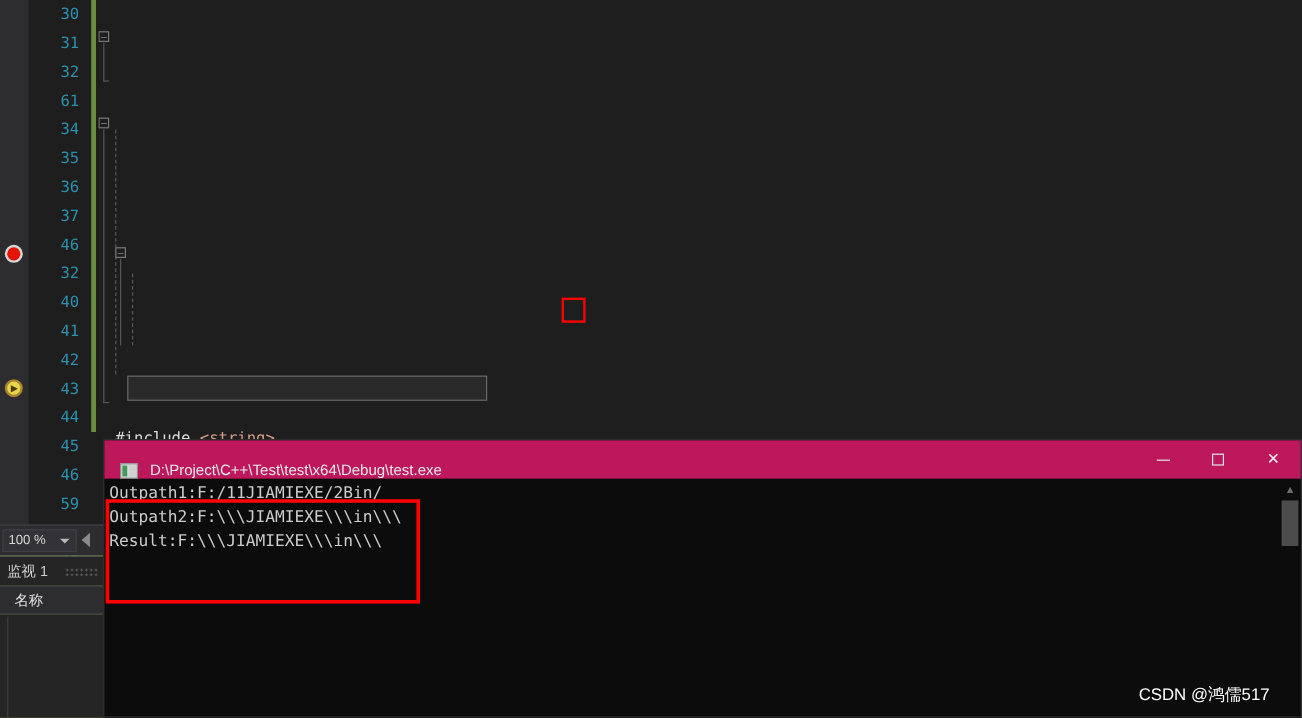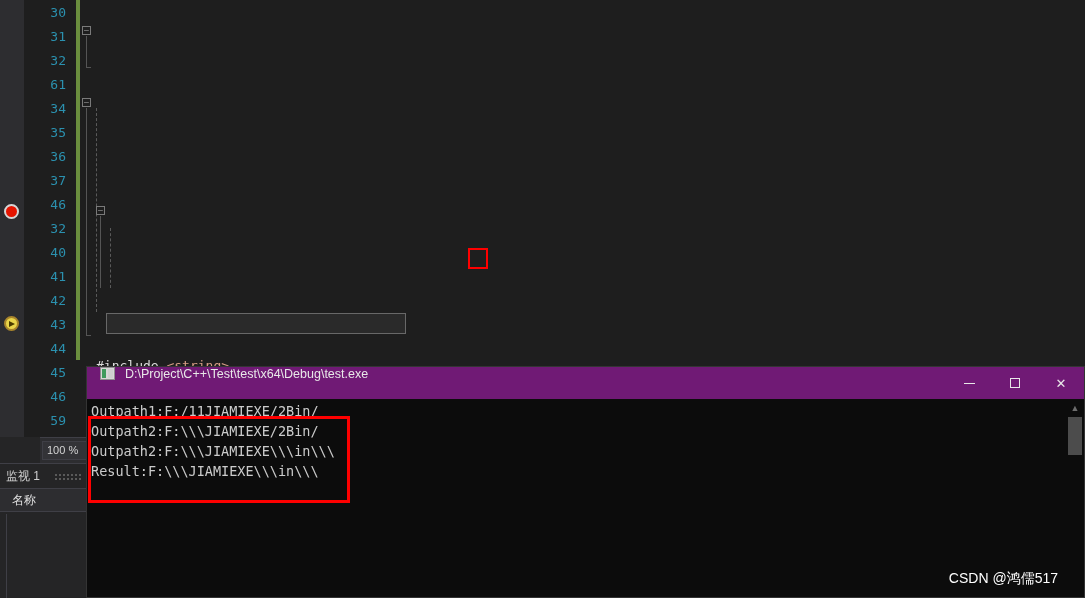--- a/index.html
+++ b/index.html
@@ -74,21 +74,21 @@
   }
 
   
   .stmt-hl{
     position:absolute;border:1px solid #686868;background:#2a2a2a;box-sizing:border-box;
   }
 
   
   .zoombar{
     position:absolute;left:0;top:437px;width:86px;height:26px;background:#2d2d30;
-    border-top:1px solid #3f3f46;box-sizing:border-box;margin-left:40px;
+    border-top:1px solid #3f3f46;box-sizing:border-box;
   }
   .zoomsel{
     position:absolute;left:2px;top:3px;width:62px;height:19px;
     background:#333337;border:1px solid #3f3f46;box-sizing:border-box;
     color:#d4d4d4;font-size:11px;line-height:17px;padding-left:4px;
   }
   .zoomsel .caret{position:absolute;right:5px;top:7px;width:0;height:0;
     border-left:4px solid transparent;border-right:4px solid transparent;border-top:4px solid #b9b9b9;}
   .splitter-arrow{
     position:absolute;left:68px;top:6px;width:0;height:0;
@@ -115,21 +115,21 @@
   }
   .watch-body{height:88px;background:#252526;position:relative;}
   .watch-col{position:absolute;left:6px;top:2px;width:1px;height:86px;background:#3f3f46;}
 
   
   .console{
     position:absolute;left:86px;top:366px;width:999px;height:232px;
     background:#0c0c0c;border:1px solid #343434;box-sizing:border-box;
   }
   .console-title{
-    height:32px;background:#701a75;display:flex;align-items:flex-start;position:relative;
+    height:32px;background:#be185d;display:flex;align-items:flex-end;position:relative;
   }
   .console-ico{
     width:15px;height:13px;margin-left:13px;margin-right:10px;position:relative;
     background:#d7d7d7;border:1px solid #8f8f8f;box-sizing:border-box;
   }
   .console-ico::before{
     content:"";position:absolute;left:1px;top:1px;width:4px;height:9px;background:#3f9b5d;
   }
   .console-ico::after{
     content:"";position:absolute;left:7px;top:1px;width:5px;height:9px;background:#cfcfcf;
@@ -298,21 +298,21 @@
             <span class="min"></span>
           </span>
         <span class="wbtn">
             <span class="max"></span>
           </span>
         <span class="wbtn">
             <span>✕</span>
           </span>
       </span>
     </div>
-    <div class="console-body" id="console-body"><div>Outpath1:F:/11JIAMIEXE/2Bin/</div><div>Outpath2:F:\\\JIAMIEXE/2Bin/</div><div>Outpath2:F:\\\JIAMIEXE\\\in\\\</div><div>Result:F:\\\JIAMIEXE\\\in\\\</div></div>
+    <div class="console-body" id="console-body"><div>Outpath1:F:/11JIAMIEXE/2Bin/</div><div>Outpath2:F:\\\JIAMIEXE\\\in\\\</div><div>Result:F:\\\JIAMIEXE\\\in\\\</div></div>
     <div class="console-scroll">
       <div class="cs-up">▲</div>
       <div class="cs-thumb"></div>
     </div>
 
     <div class="console-hl" style="left:1px;top:49px;width:262px;height:87px;"></div>
   </div>
 
   <div class="watermark">CSDN @鸿儒517</div>
 </div>

